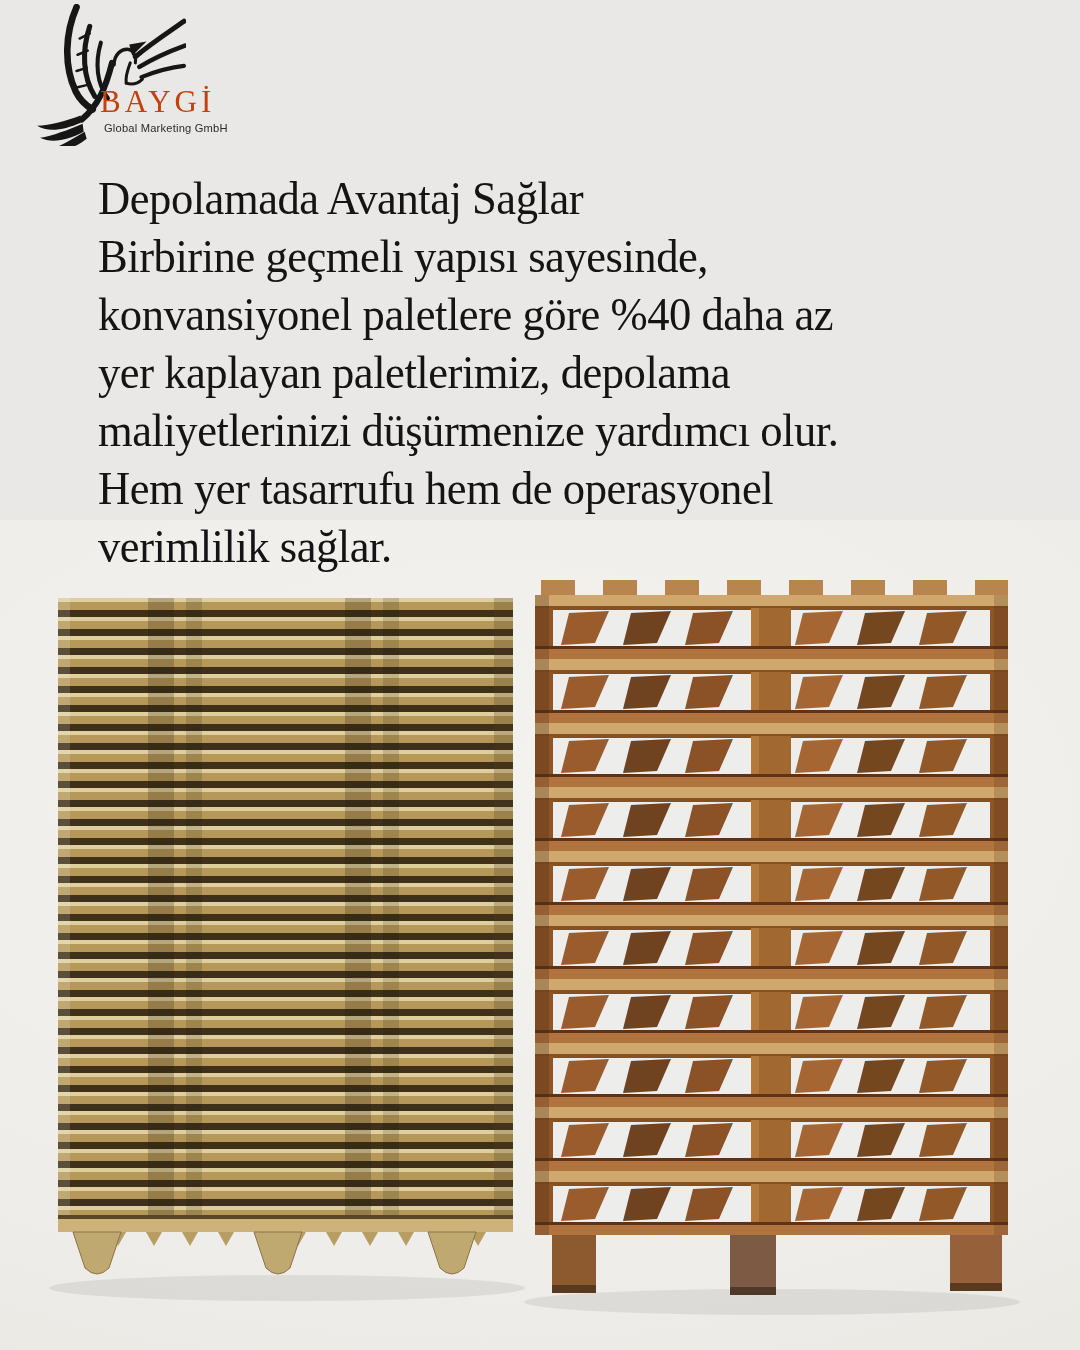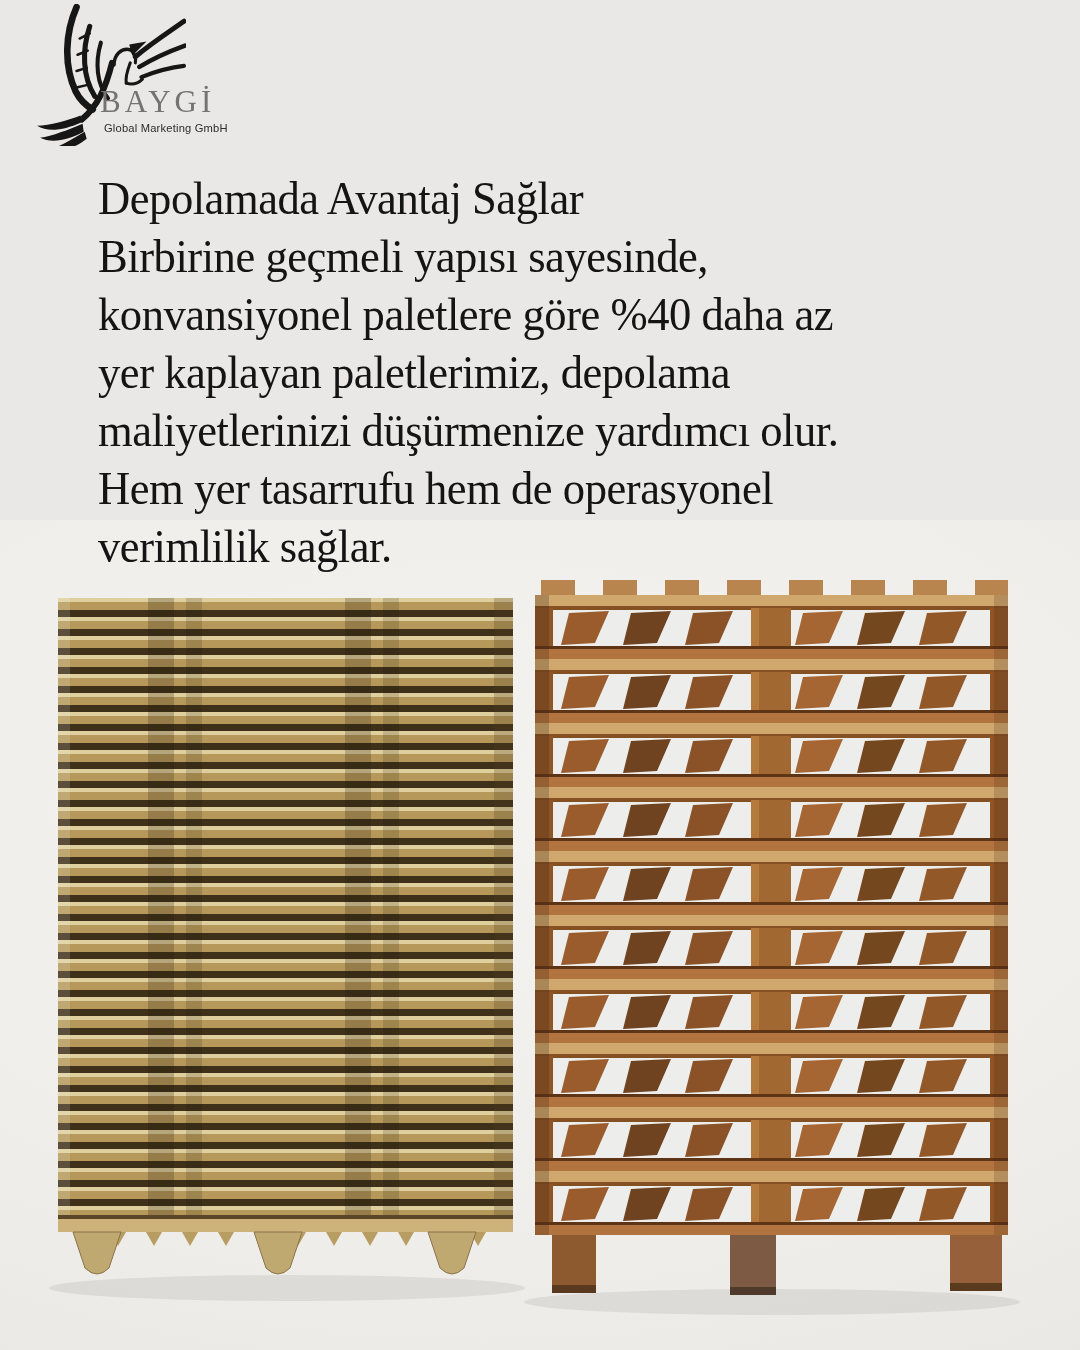--- a/index.html
+++ b/index.html
@@ -10,21 +10,21 @@
     position:relative;overflow:hidden;
   }
   .canvas{position:absolute;inset:0;width:1080px;height:1350px;}
 
   
   .logo{position:absolute;left:0;top:0;width:300px;height:160px;}
   .logo-bird{position:absolute;left:34px;top:4px;width:152px;height:142px;}
   .brand-name{
     position:absolute;left:100px;top:84px;
     font-family:"Liberation Serif",serif;
-    font-size:31px;letter-spacing:4px;color:#737373;
+    font-size:31px;letter-spacing:4px;color:#c2410c;
     white-space:nowrap;
   }
   .brand-tagline{
     position:absolute;left:104px;top:122px;
     font-family:"Liberation Sans",sans-serif;
     font-size:11.5px;letter-spacing:.2px;color:#2b2b2b;
     transform:scaleX(.97);transform-origin:left top;
     white-space:nowrap;
   }
 

